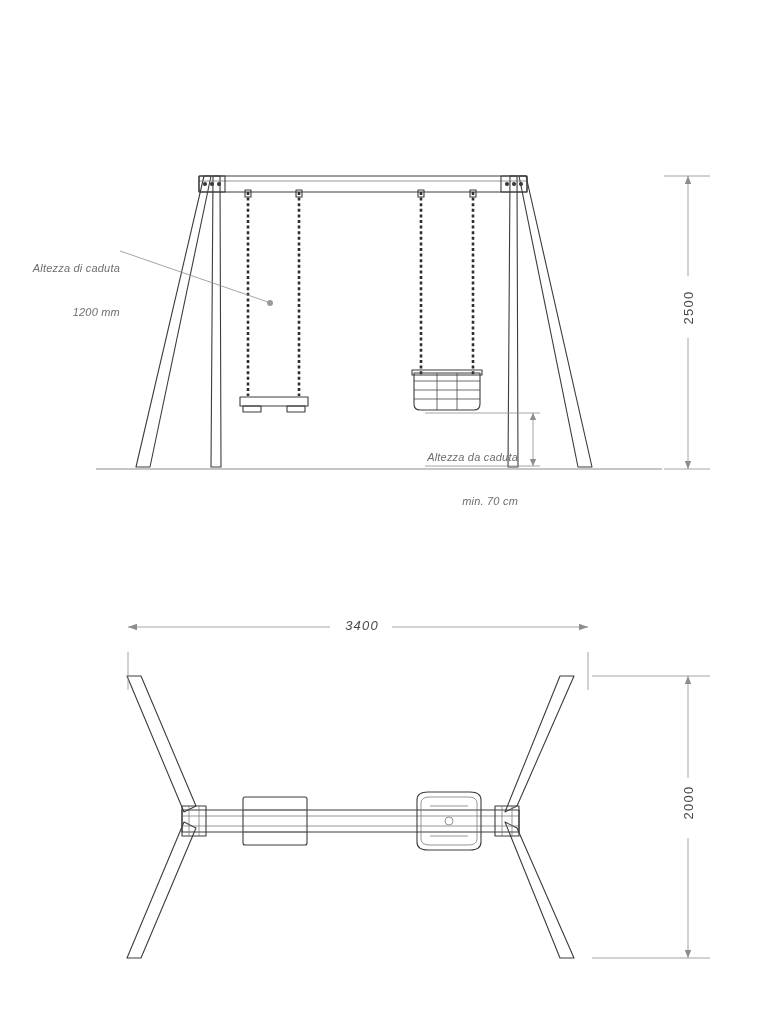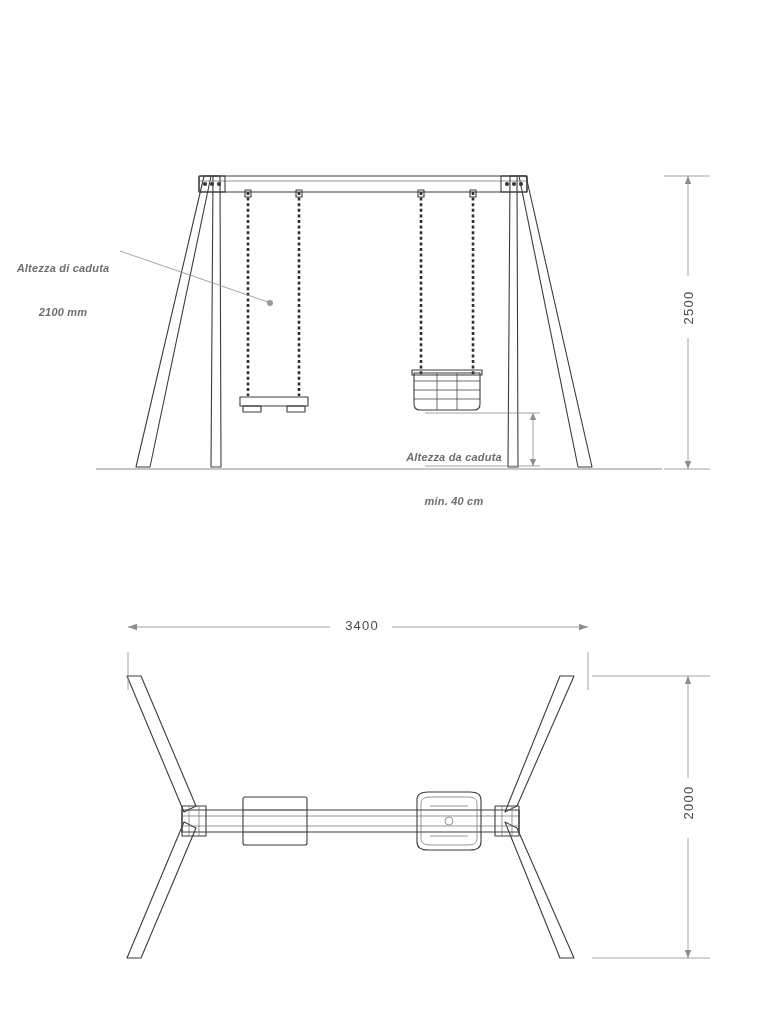--- a/index.html
+++ b/index.html
@@ -25,22 +25,21 @@
     position: absolute;
     font-family: "Liberation Sans", sans-serif;
     font-style: italic;
     font-size: 11px;
     color: #6e6e6e;
     line-height: 1.35;
     white-space: pre;
     letter-spacing: 0.2px;
   }
   .ann.right {
-    text-align: center;
-    font-weight: bold;
+    text-align: right;
   }
   .dim-label {
     position: absolute;
     font-family: "Liberation Sans", sans-serif;
     font-size: 13px;
     color: #4a4a4a;
     letter-spacing: 1.2px;
     white-space: pre;
   }
   .dim-label.vertical {
@@ -190,25 +189,25 @@
       <line x1="688" y1="676" x2="688" y2="778"></line>
       <line x1="688" y1="838" x2="688" y2="958"></line>
       <path d="M 688 676 l -3.2 8 l 6.4 0 Z" fill="#8d8d8d" stroke="none"></path>
       <path d="M 688 958 l -3.2 -8 l 6.4 0 Z" fill="#8d8d8d" stroke="none"></path>
     </g>
   </g>
 </svg>
 
 <div class="ann right" style="left: 6px; top: 231px; width: 114px;">
   <div>Altezza di caduta</div>
-  <div>2100 mm</div>
+  <div>1200 mm</div>
 </div>
 
 <div class="ann right" style="left: 390px; top: 420px; width: 128px;">
   <div>Altezza da caduta</div>
-  <div>min. 40 cm</div>
+  <div>min. 70 cm</div>
 </div>
 
 <div class="dim-label vertical" style="left: 663px; top: 300px; width: 50px; text-align: center;">2500</div>
 
-<div class="dim-label" style="left: 332px; top: 618px; width: 60px; text-align: center;">3400</div>
+<div class="dim-label" style="left: 332px; top: 618px; width: 60px; text-align: center; font-style: italic;">3400</div>
 
 <div class="dim-label vertical" style="left: 663px; top: 795px; width: 50px; text-align: center;">2000</div>
 
 </body></html>

